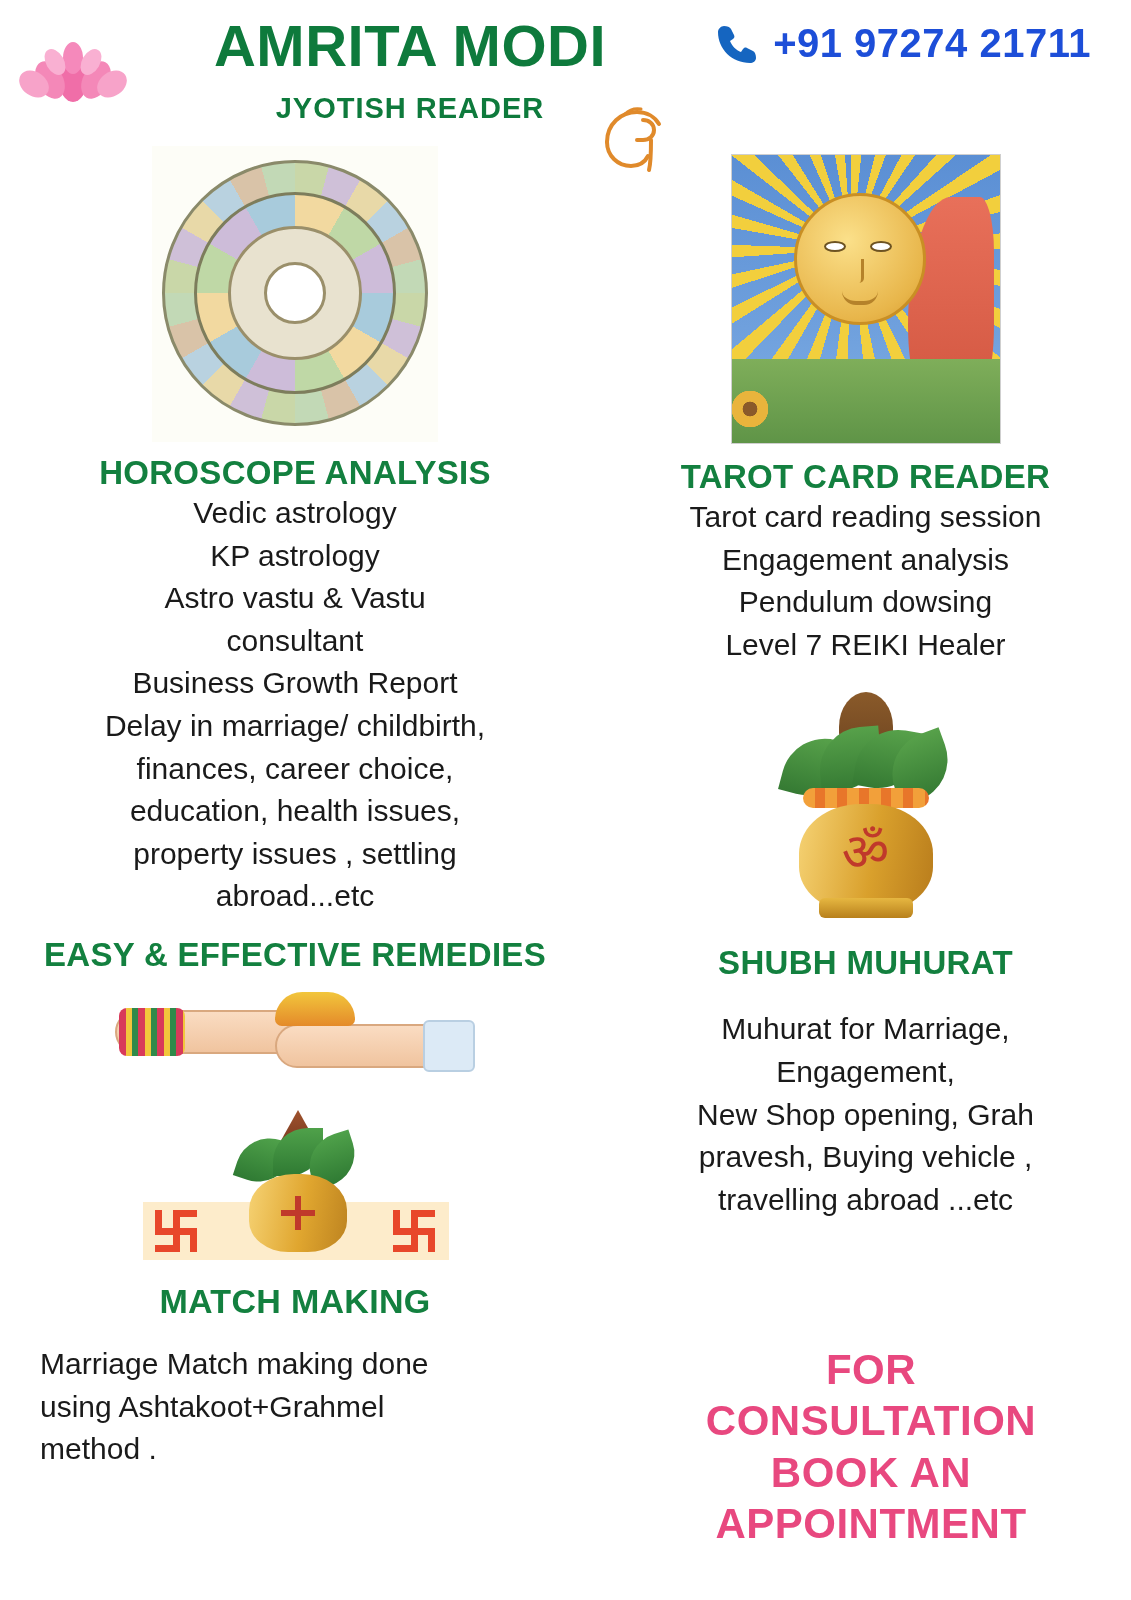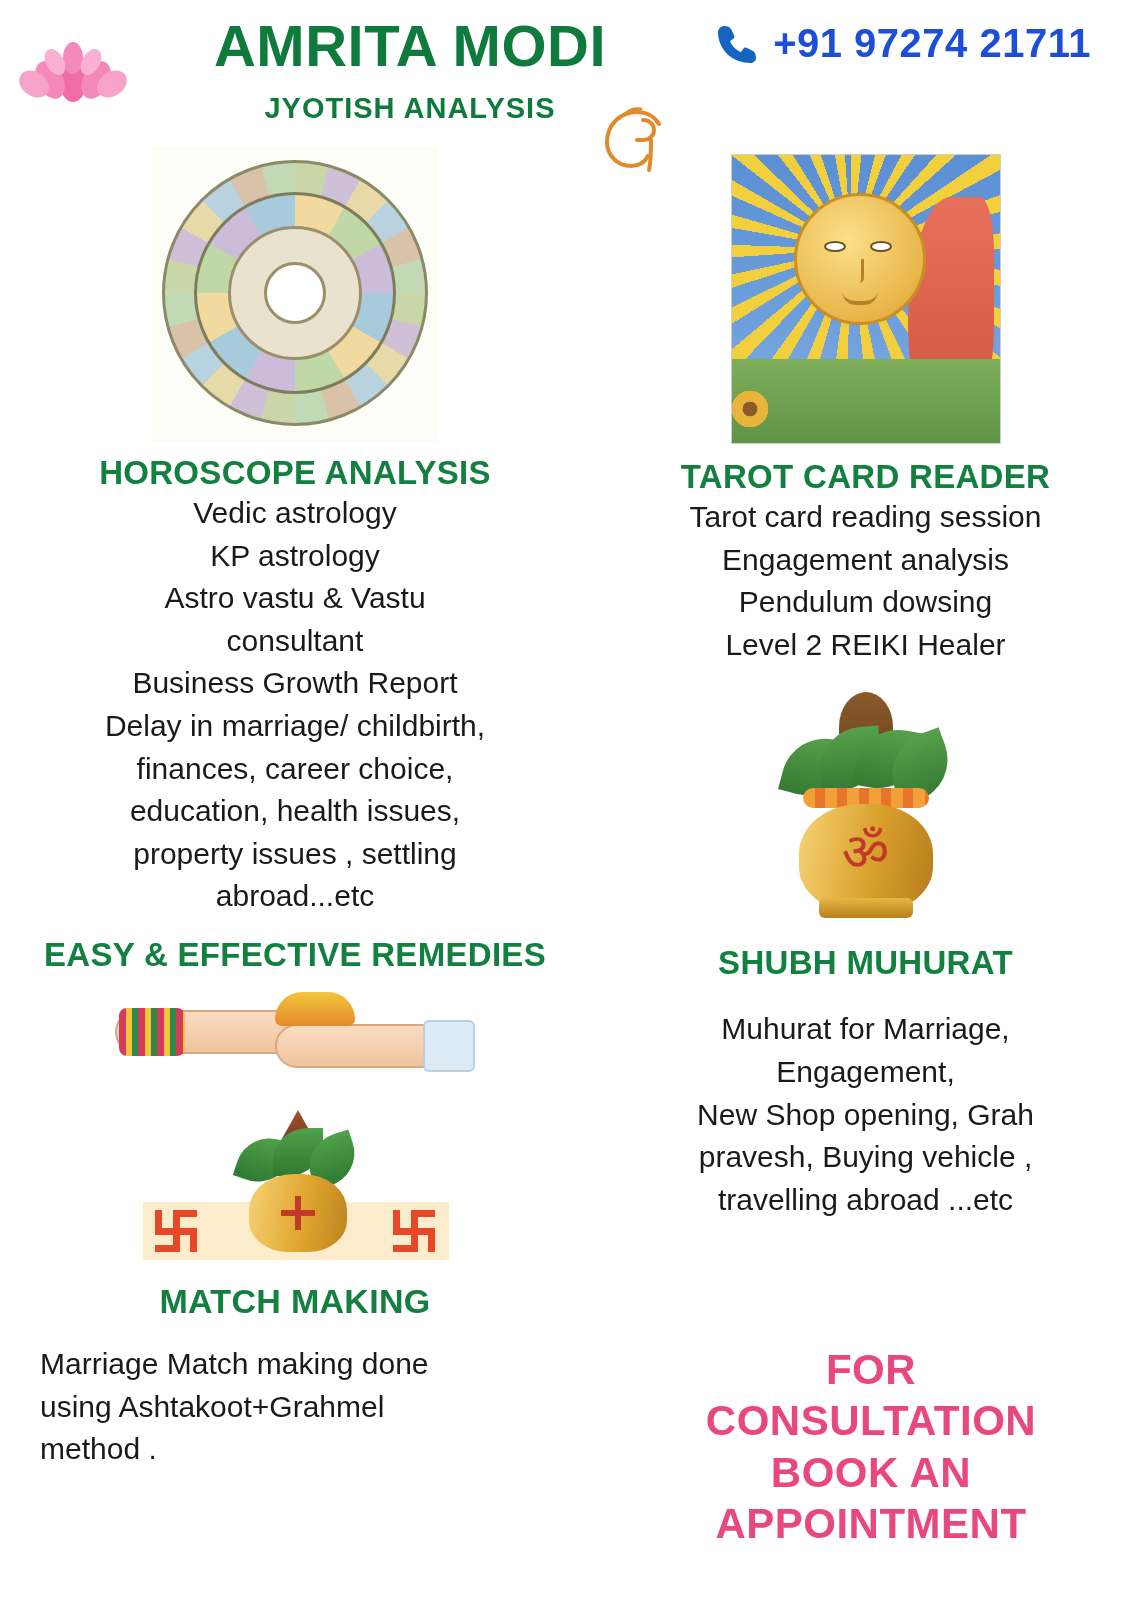--- a/index.html
+++ b/index.html
@@ -447,21 +447,21 @@
         <ellipse cx="78" cy="58" rx="13" ry="20" fill="#f488b8" transform="rotate(28 78 58)"></ellipse>
         <ellipse cx="16" cy="62" rx="12" ry="16" fill="#f7a3c9" transform="rotate(-55 16 62)"></ellipse>
         <ellipse cx="94" cy="62" rx="12" ry="16" fill="#f7a3c9" transform="rotate(55 94 62)"></ellipse>
         <ellipse cx="55" cy="36" rx="10" ry="16" fill="#f589bb"></ellipse>
         <ellipse cx="37" cy="40" rx="9" ry="14" fill="#f9b0d2" transform="rotate(-30 37 40)"></ellipse>
         <ellipse cx="73" cy="40" rx="9" ry="14" fill="#f9b0d2" transform="rotate(30 73 40)"></ellipse>
       </svg>
     </div>
 
     <div class="brand-name">AMRITA MODI</div>
-    <div class="brand-sub">JYOTISH ANALYSIS</div>
+    <div class="brand-sub">JYOTISH READER</div>
 
     <div class="phone-wrap">
       <span class="phone-icon">
         <svg viewBox="0 0 46 46" width="46" height="46">
           <path d="M9 6c3 0 6 1 7 3l3 6c1 2 0 3-1 4l-3 2c2 5 6 9 11 11l2-3c1-1 2-2 4-1l6 3c2 1 3 4 3 7 0 3-3 5-6 5C17 43 3 29 3 12 3 9 6 6 9 6z" fill="#1565c0"></path>
         </svg>
       </span>
       <span class="phone-number">+91 97274 21711</span>
     </div>
 
@@ -571,21 +571,21 @@
         <div class="fl"></div>
       </div>
     </div>
 
     <div class="section-title">TAROT CARD READER</div>
 
     <div class="body-text">
       <div>Tarot card reading session</div>
       <div>Engagement analysis</div>
       <div>Pendulum dowsing</div>
-      <div>Level 2 REIKI Healer</div>
+      <div>Level 7 REIKI Healer</div>
     </div>
 
     <div class="kalash-wrap">
       <div class="kalash">
         <div class="coconut"></div>
         <div class="leaf l1"></div>
         <div class="leaf l2"></div>
         <div class="leaf l3"></div>
         <div class="leaf l4"></div>
         <div class="garland"></div>

